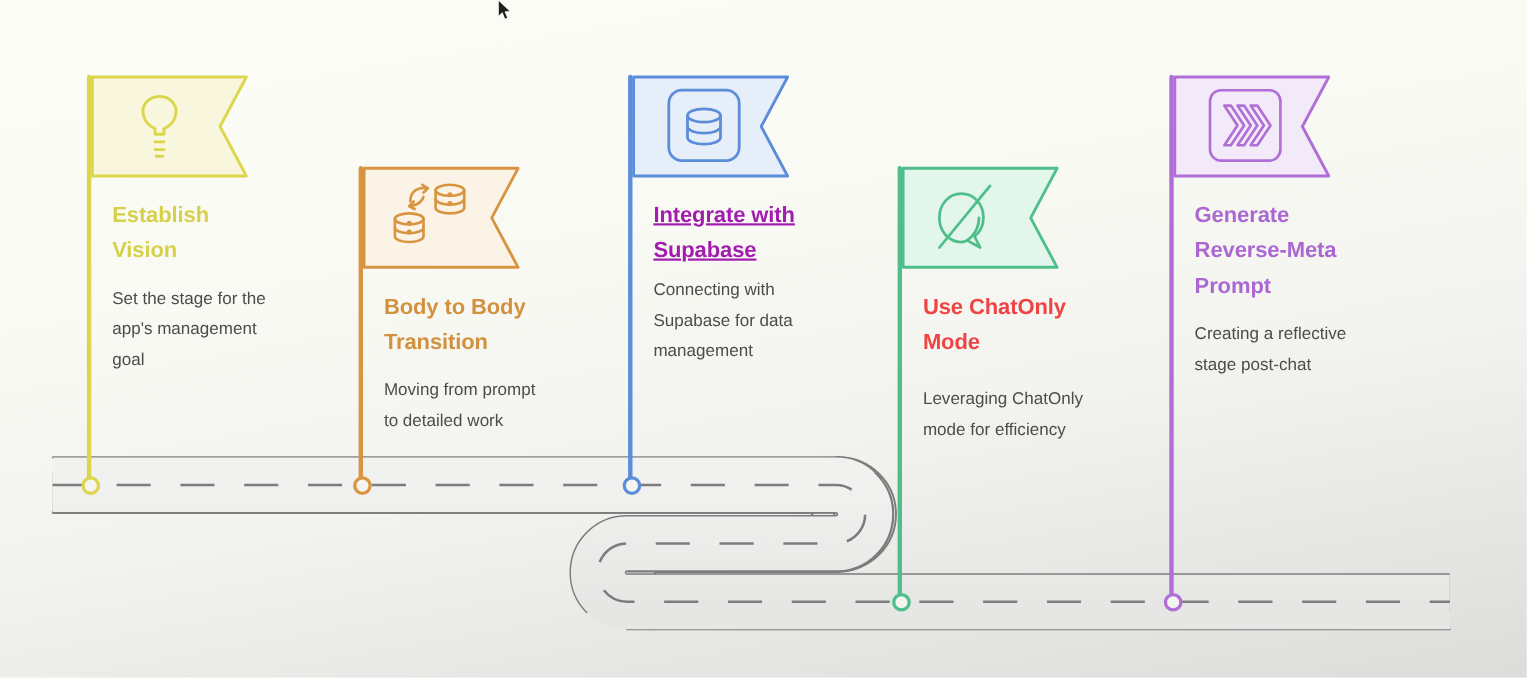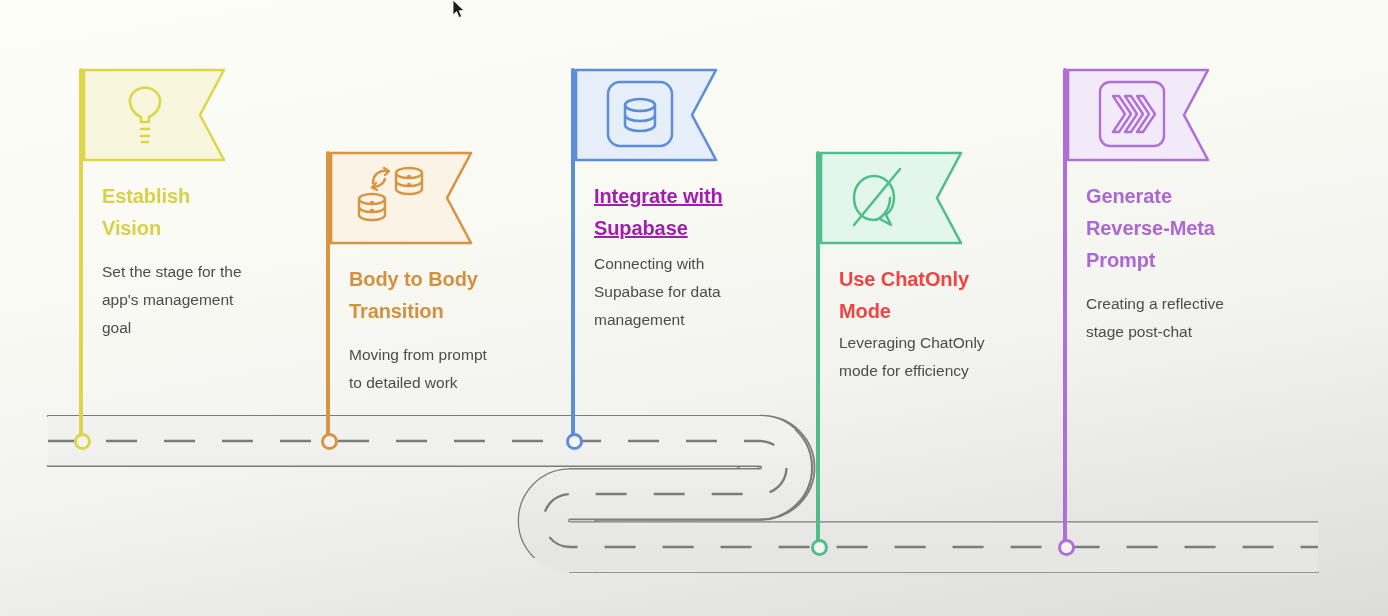--- a/index.html
+++ b/index.html
@@ -291,21 +291,21 @@
         <path d="M 1,2 L 141,2 L 117,47 L 141,92 L 1,92 Z" fill="#e2f6ec" stroke="#4fbe8b" stroke-width="2.6" stroke-linejoin="round"></path>
         <g fill="none" stroke="#4fbe8b" stroke-width="2.5" stroke-linecap="round" stroke-linejoin="round" transform="translate(34,16)">
           <path d="M 36,31 C 36,44 26,53 20,53 C 9,53 0,44 0,31 C 0,18 9,9 20,9
                    C 31,9 40,18 40,31 C 40,38 37,44 32,48 L 37,58 L 26,52"></path>
           <line x1="46" y1="2" x2="0" y2="58"></line>
         </g>
       </svg>
     </div>
     <div class="m-title" style="top:112px; color:#ef4444;">Use ChatOnly
 Mode</div>
-    <div class="m-desc" style="top:178px; width:205px;">Leveraging ChatOnly
+    <div class="m-desc" style="top:198px; width:205px;">Leveraging ChatOnly
 mode for efficiency</div>
   </div>
 
   <div class="milestone" style="left:1063px; top:68px; z-index:5;">
     <div class="pole" style="height:484px; background:#b06fd6;"></div>
     <div class="flag">
       <svg class="flag-svg" viewBox="0 0 143 94">
         <path d="M 1,2 L 141,2 L 117,47 L 141,92 L 1,92 Z" fill="#f3eaf9" stroke="#b06fd6" stroke-width="2.6" stroke-linejoin="round"></path>
         <g fill="none" stroke="#b06fd6" stroke-width="2.4" stroke-linecap="round" stroke-linejoin="round" transform="translate(33,14)">
           <rect x="0" y="0" width="64" height="64" rx="10"></rect>

